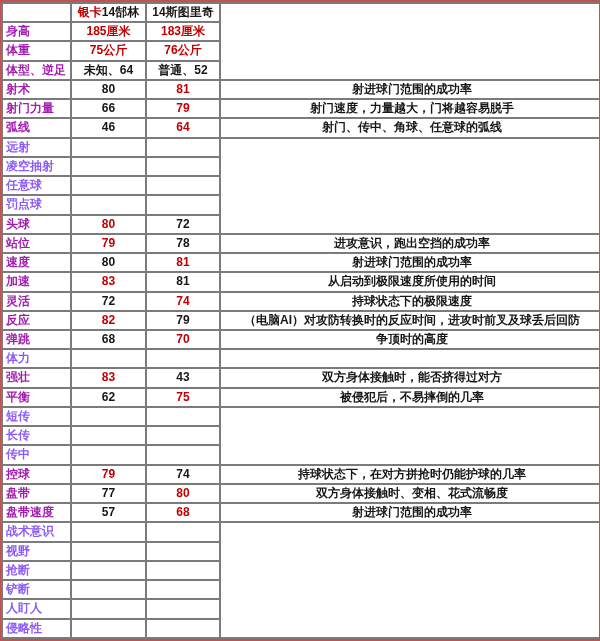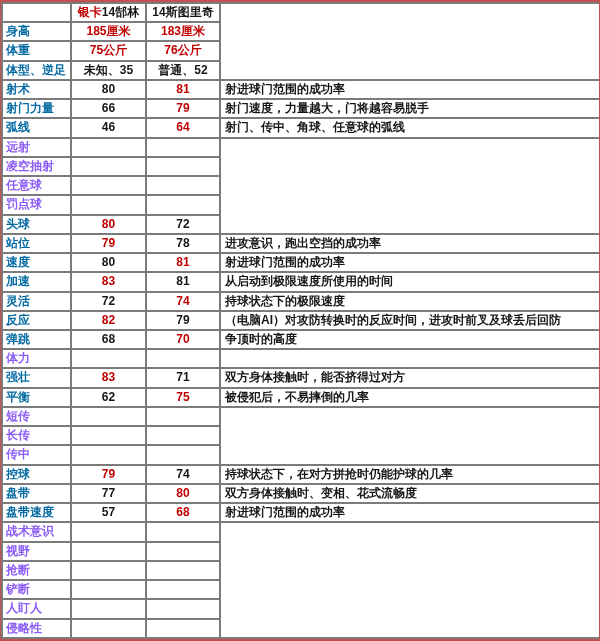--- a/index.html
+++ b/index.html
@@ -10,25 +10,25 @@
   }
   table.stats{
     border-collapse:collapse;table-layout:fixed;width:100%;height:637px;
     font-family:"Liberation Sans","DejaVu Sans",sans-serif;
     font-weight:bold;font-size:12px;
   }
   td{
     border:2px solid #7b7b7b;padding:0;height:17px;line-height:1.1;
     overflow:hidden;white-space:nowrap;color:#161616;
   }
-  td.lbl{padding-left:3px;text-align:left;color:#0369a1;}
+  td.lbl{padding-left:3px;text-align:left;color:#a21caf;}
   td.lbl.gray{color:#8b5cf6;}
   td.val{text-align:center;}
   .red{color:#c00000;}
-  td.desc{padding-left:4px;text-align:left;border-right:none;}
+  td.desc{padding-left:4px;text-align:center;border-right:none;}
 </style>
 </head>
 <body>
 
 <div class="frame">
 <table class="stats">
 <colgroup>
         <col style="width:69px">
         <col style="width:75px">
         <col style="width:74px">
@@ -50,21 +50,21 @@
 </tr>
 
 <tr>
   <td class="lbl">体重</td>
   <td class="val red">75公斤</td>
   <td class="val red">76公斤</td>
 </tr>
 
 <tr>
   <td class="lbl">体型、逆足</td>
-  <td class="val">未知、35</td>
+  <td class="val">未知、64</td>
   <td class="val">普通、52</td>
 </tr>
 
 <tr>
   <td class="lbl">射术</td>
   <td class="val">80</td>
   <td class="val red">81</td>
   <td class="desc">射进球门范围的成功率</td>
 </tr>
 
@@ -158,21 +158,21 @@
 <tr>
   <td class="lbl gray">体力</td>
   <td class="val"></td>
   <td class="val"></td>
   <td class="desc"></td>
 </tr>
 
 <tr>
   <td class="lbl">强壮</td>
   <td class="val red">83</td>
-  <td class="val">71</td>
+  <td class="val">43</td>
   <td class="desc">双方身体接触时，能否挤得过对方</td>
 </tr>
 
 <tr>
   <td class="lbl">平衡</td>
   <td class="val">62</td>
   <td class="val red">75</td>
   <td class="desc">被侵犯后，不易摔倒的几率</td>
 </tr>
 

